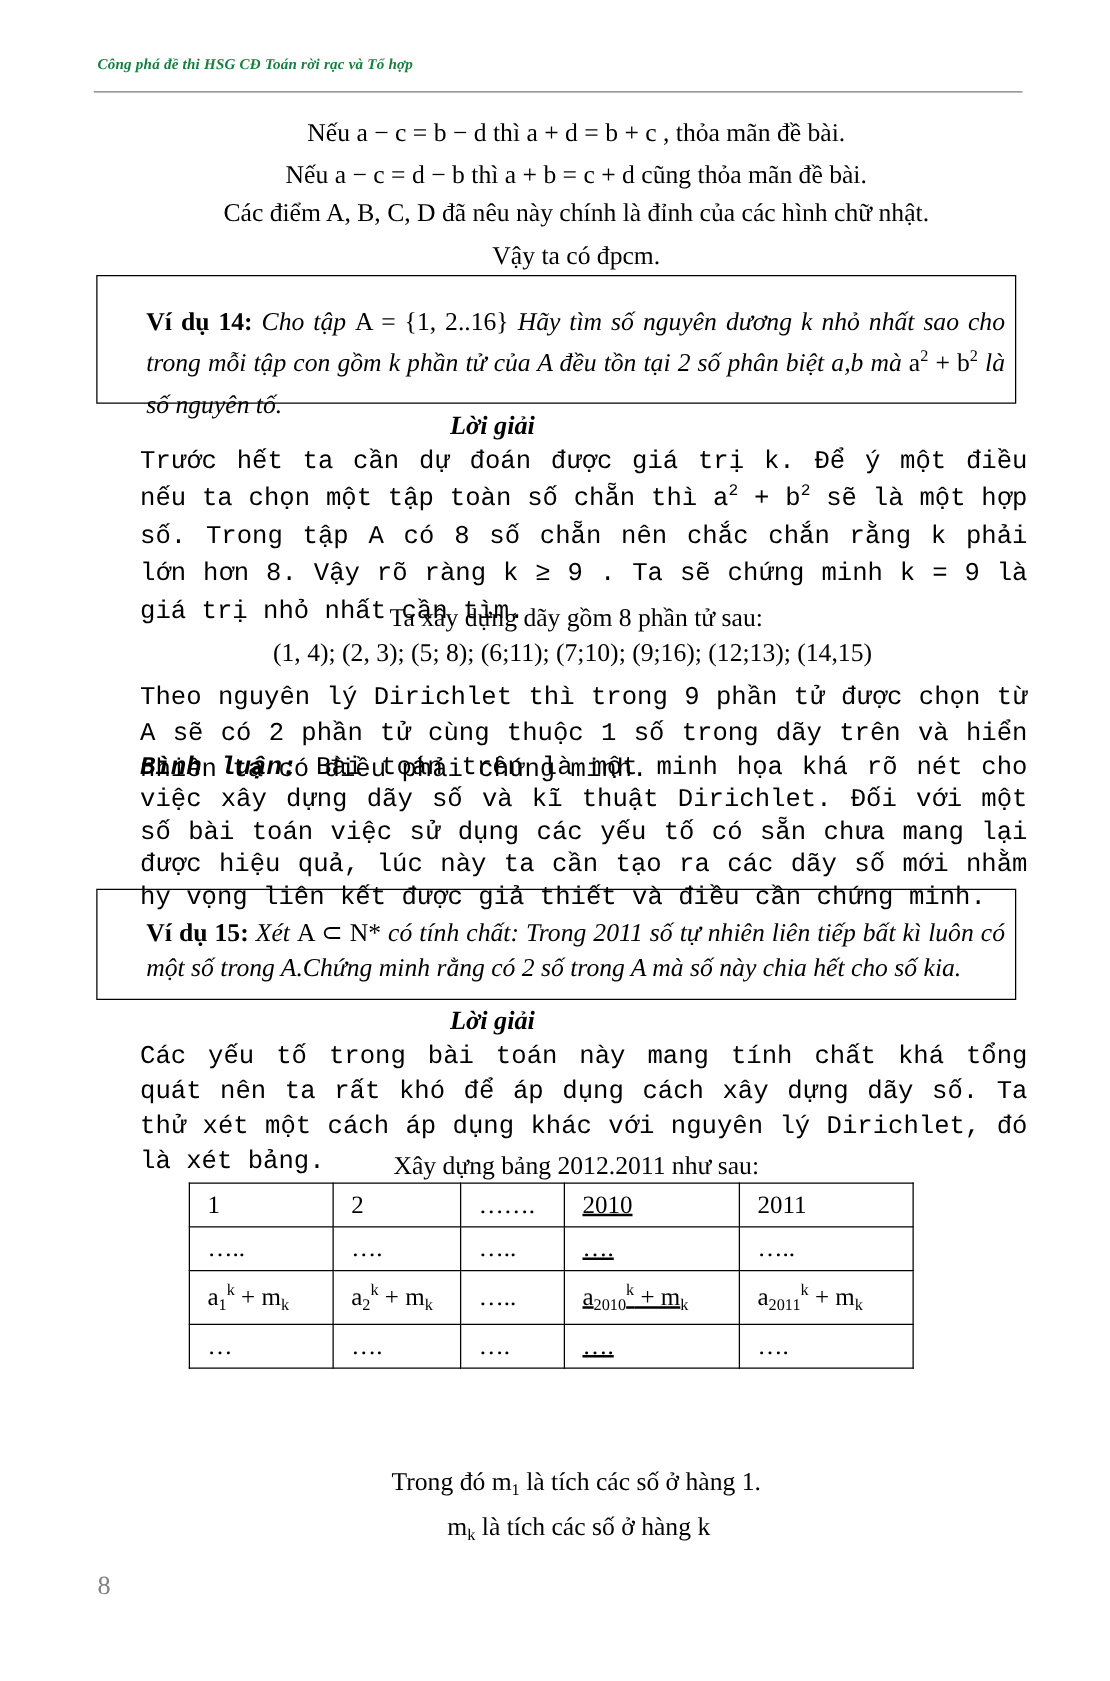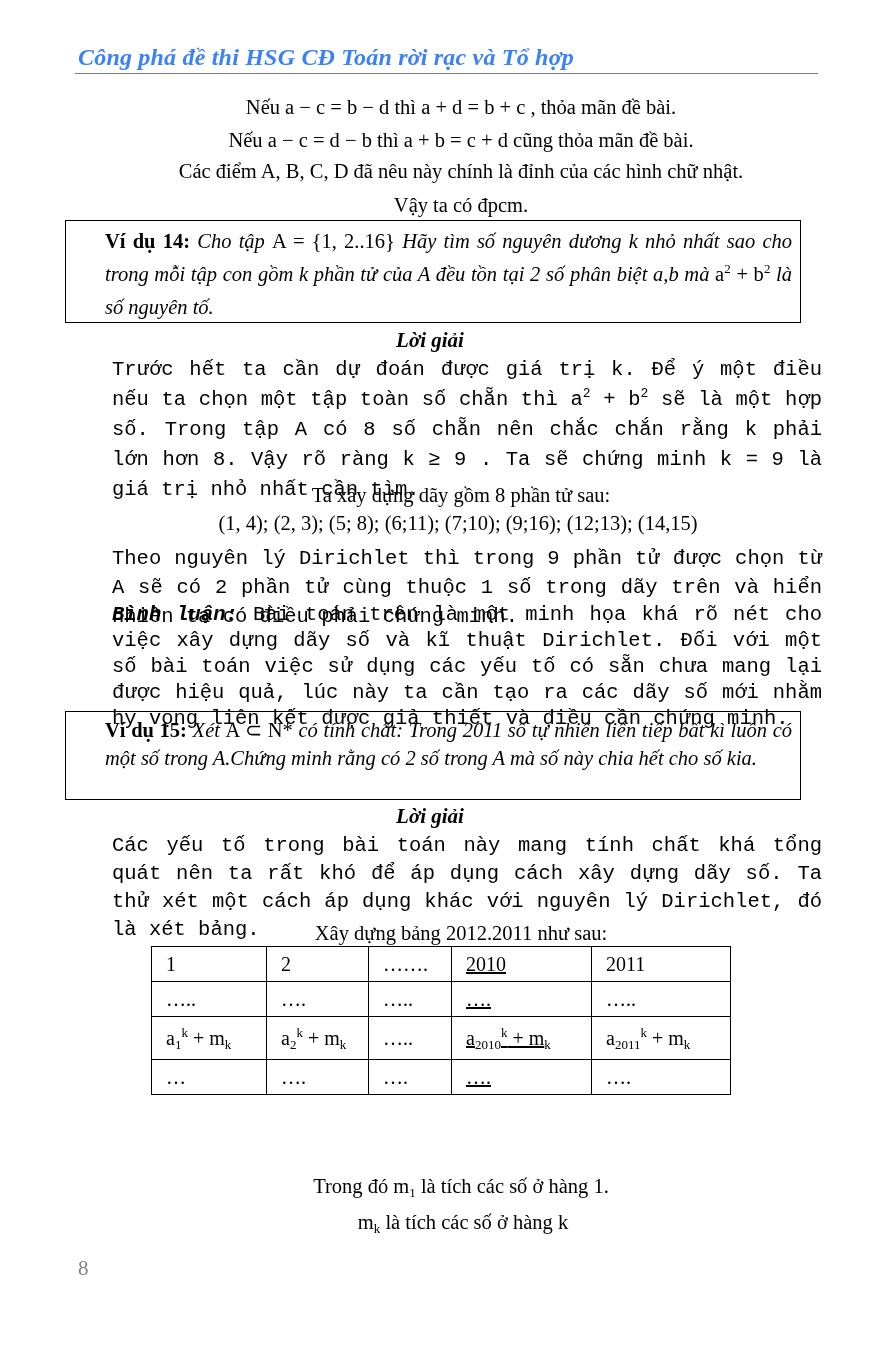--- a/index.html
+++ b/index.html
@@ -2,34 +2,34 @@
 <html><head>
 <meta charset="utf-8">
 <style>
   html, body { margin: 0; padding: 0; background: #ffffff; }
   body {
     width: 888px; height: 1345px; position: relative; overflow: hidden;
     font-family: "Liberation Serif", serif; color: #000; font-size: 20.5px;
   }
   .header {
     position: absolute; left: 78px; top: 44px; width: 740px;
-    font-style: italic; font-weight: bold; color: #3b82f6; font-size: 24px;
+    font-style: italic; font-weight: bold; color: #15803d; font-size: 12px;
     letter-spacing: 0.2px;
   }
   .header-rule { position: absolute; left: 75px; top: 73px; width: 743px; height: 1px; background: #7a7a7a; }
   .line { position: absolute; left: 106px; width: 710px; white-space: nowrap; line-height: 24px; text-align: center; }
   .para { position: absolute; left: 112px; width: 710px; line-height: 30.5px; text-align: justify; text-align-last: left; font-family: Liberation Mono, monospace; }
   .box {
-    position: absolute; left: 65px; width: 736px; border: 1.3px solid #000; box-sizing: border-box;
-    padding: 4px 8px 2px 39px; line-height: 33px; text-align: justify; text-align-last: left;
+    position: absolute; left: 77px; width: 736px; border: 1.3px solid #000; box-sizing: border-box;
+    padding: 21px 8px 2px 39px; line-height: 33px; text-align: justify; text-align-last: left;
   }
   .box .title { font-weight: bold; font-style: normal; }
   .box .it { font-style: italic; }
   .box .math { font-style: normal; }
-  .heading { position: absolute; left: 0; width: 788px; text-align: center; font-style: italic; font-weight: bold; font-size: 21px; padding-left: 36px; }
+  .heading { position: absolute; left: 0; width: 788px; text-align: center; font-style: italic; font-weight: bold; font-size: 21px; }
   .center { position: absolute; left: 0; width: 888px; text-align: center; }
   .bold-it { font-weight: bold; font-style: italic; }
   sup { font-size: 13px; vertical-align: 8px; line-height: 0; }
   sub { font-size: 13px; vertical-align: -4px; line-height: 0; }
   table.grid {
     position: absolute; left: 151px; top: 946px; border-collapse: collapse;
     font-size: 20px;
   }
   table.grid td {
     border: 1.2px solid #000; padding: 0 0 0 14px; height: 34px; vertical-align: middle; white-space: nowrap;

